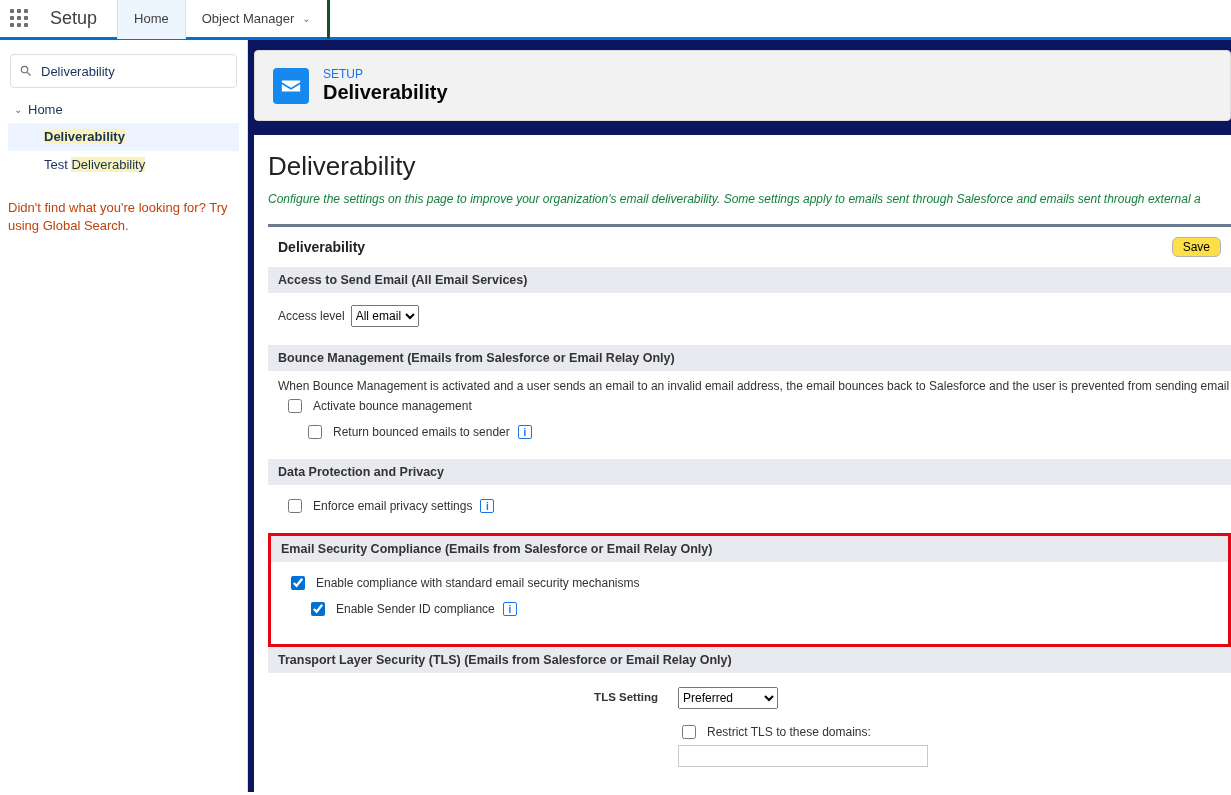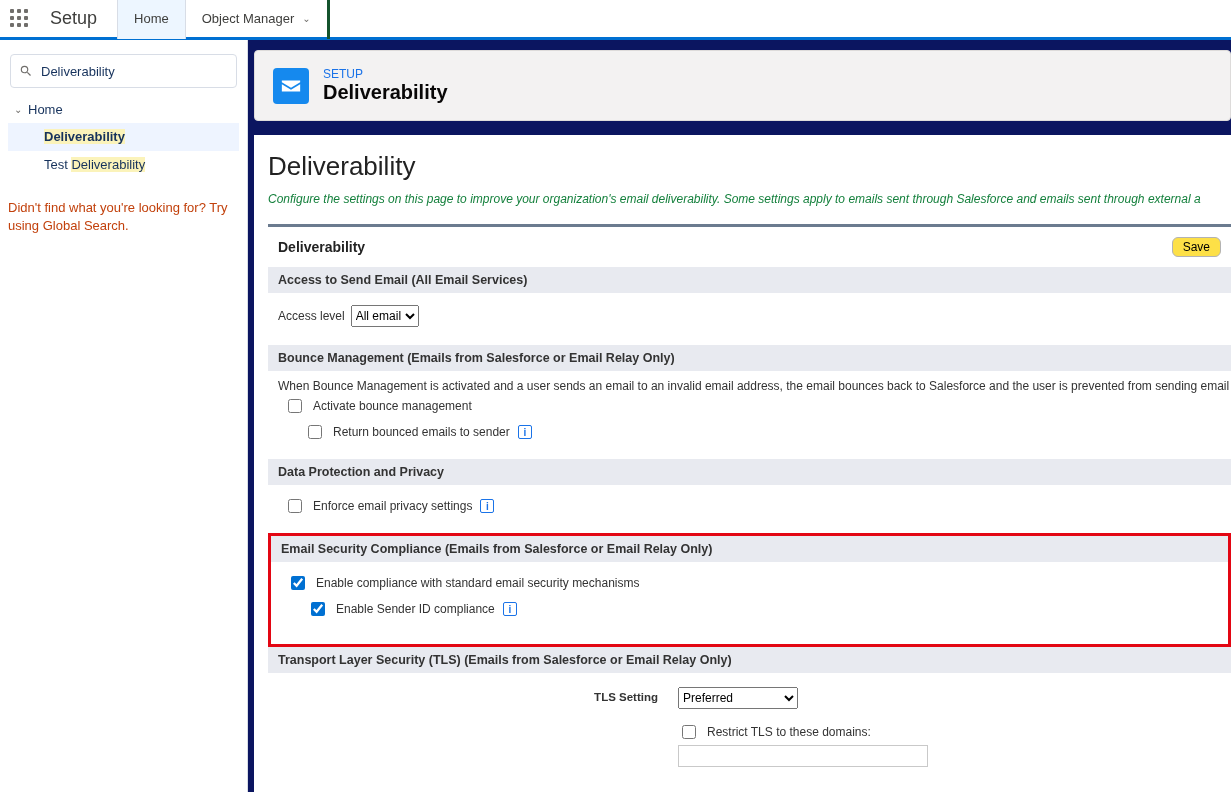--- a/index.html
+++ b/index.html
@@ -180,21 +180,21 @@
               <span class="info-badge">i</span>
             </div>
           </div>
         </div>
 
         <div class="section-head">Transport Layer Security (TLS) (Emails from Salesforce or Email Relay Only)</div>
         <div class="section-body">
           <div class="tls-grid">
             <div class="tls-label">TLS Setting</div>
             <div class="tls-ctrl">
-              <select class="sf" style="width:120px">
+              <select class="sf" style="width:100px">
                 <option>Preferred</option>
               </select>
             </div>
             <div></div>
             <div class="tls-ctrl">
               <div class="cb-row" style="padding-left:0">
                 <input type="checkbox" style="">
                 <span>Restrict TLS to these domains:</span>
               </div>
               <input type="text" style="">

